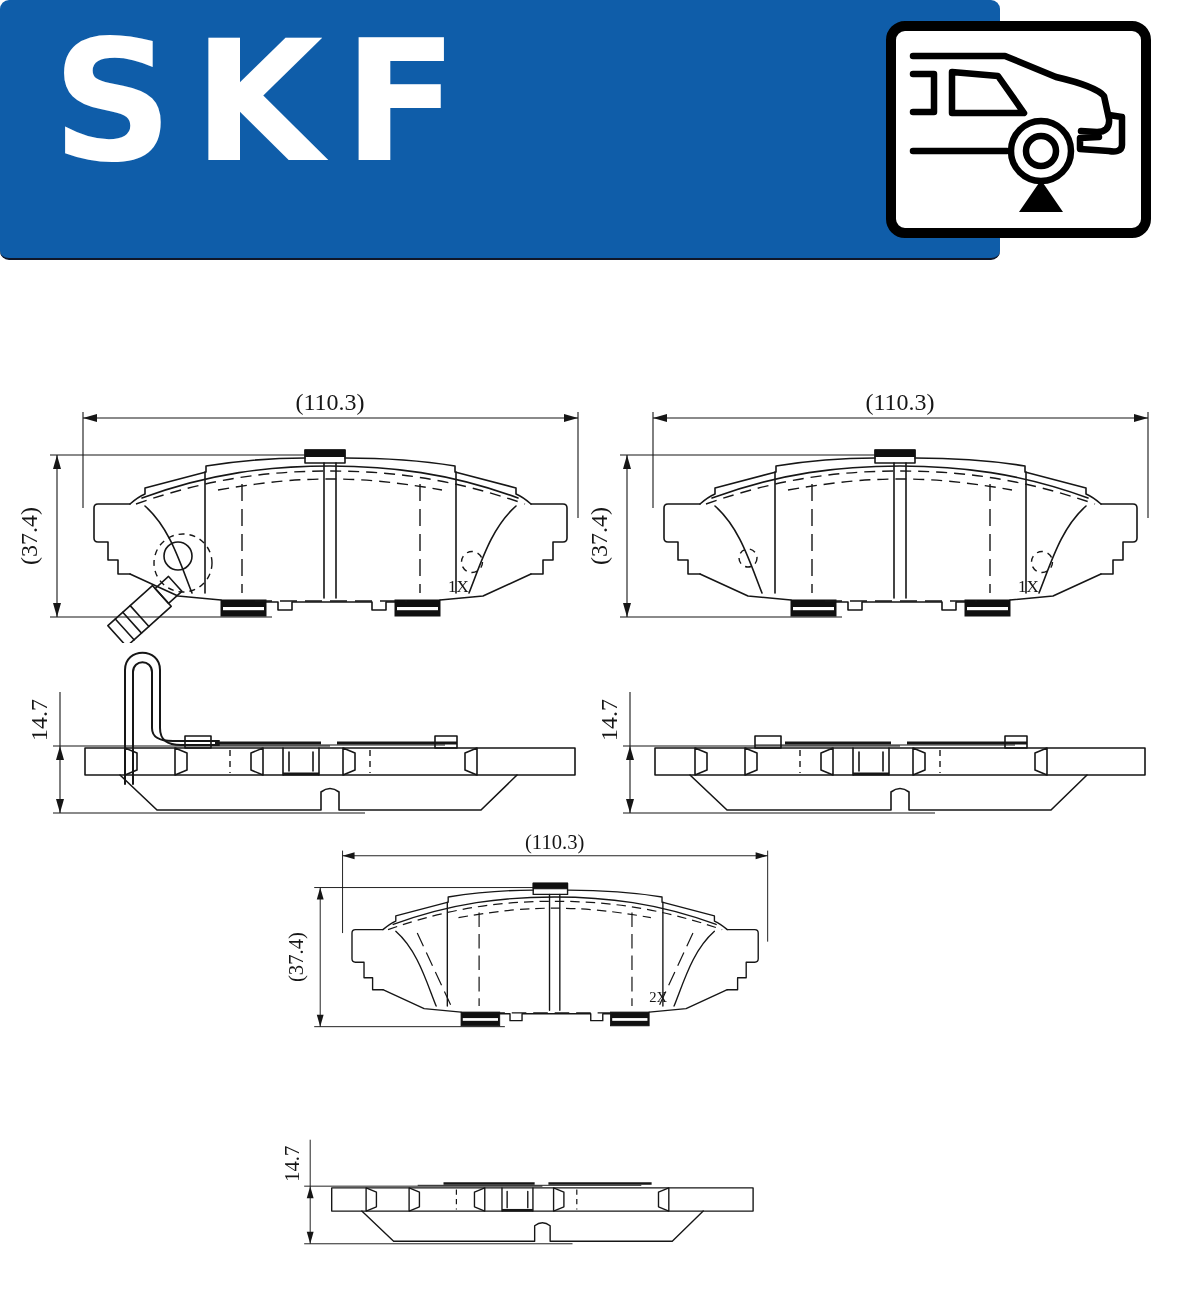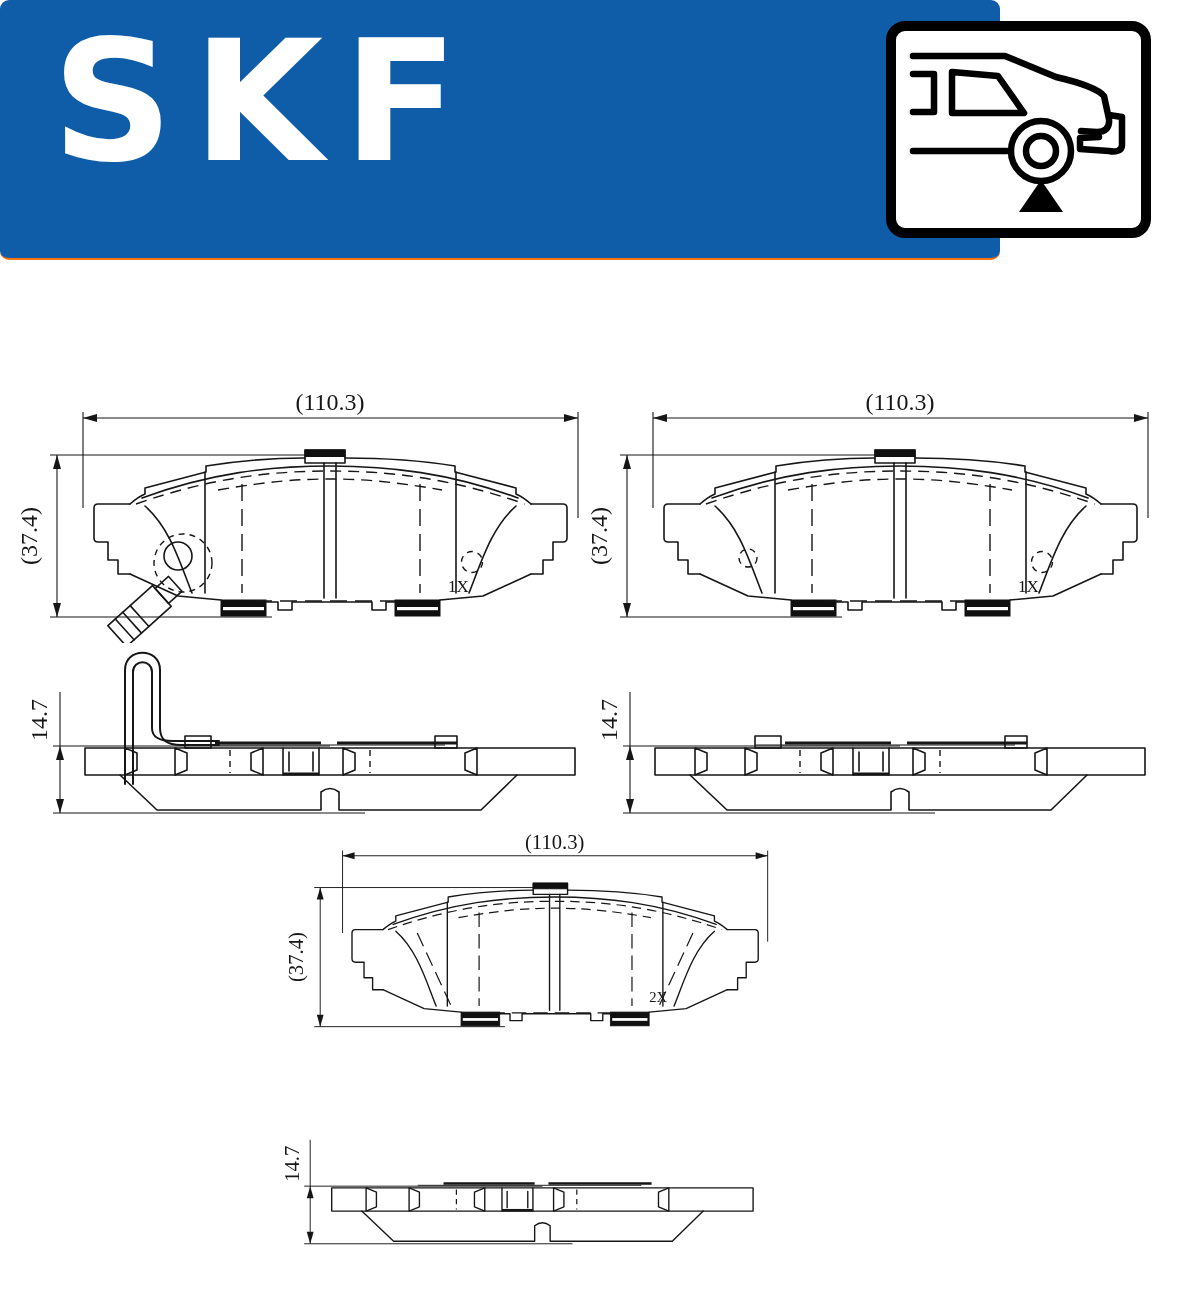--- a/index.html
+++ b/index.html
@@ -2,21 +2,21 @@
 <html style="--brand: #0f5da9; --line: #161616;"><head>
 <meta charset="utf-8">
 <style>
   :root{ --brand:#0f5da9; --line:#161616; }
   *{box-sizing:border-box; margin:0; padding:0;}
   body{background:#ffffff; font-family:"Liberation Sans",sans-serif;}
   .page{position:relative; width:1200px; height:1300px; background:#ffffff; overflow:hidden;}
 
   
   .brand-bar{position:absolute; left:0; top:0; width:1000px; height:260px;
-             background:var(--brand); border-bottom:2px solid #f97316;border-radius:9px;}
+             background:var(--brand); border-bottom:2px solid #0f172a;border-radius:9px;}
   .logo{position:absolute; left:52px; top:18px; color:#ffffff;
         font-family:"DejaVu Sans","Liberation Sans",sans-serif;
         font-weight:bold; font-size:168px; letter-spacing:20px; line-height:1.0;}
   .axle-box{position:absolute; left:885px; top:20px; width:267px; height:220px;}
 
   
   .blk{position:absolute;}
   svg{display:block;}
   .ln  {stroke:var(--line); stroke-width:1.6; fill:none; stroke-linejoin:round; stroke-linecap:round;}
   .lnthin{stroke:var(--line); stroke-width:1.1; fill:none;}

